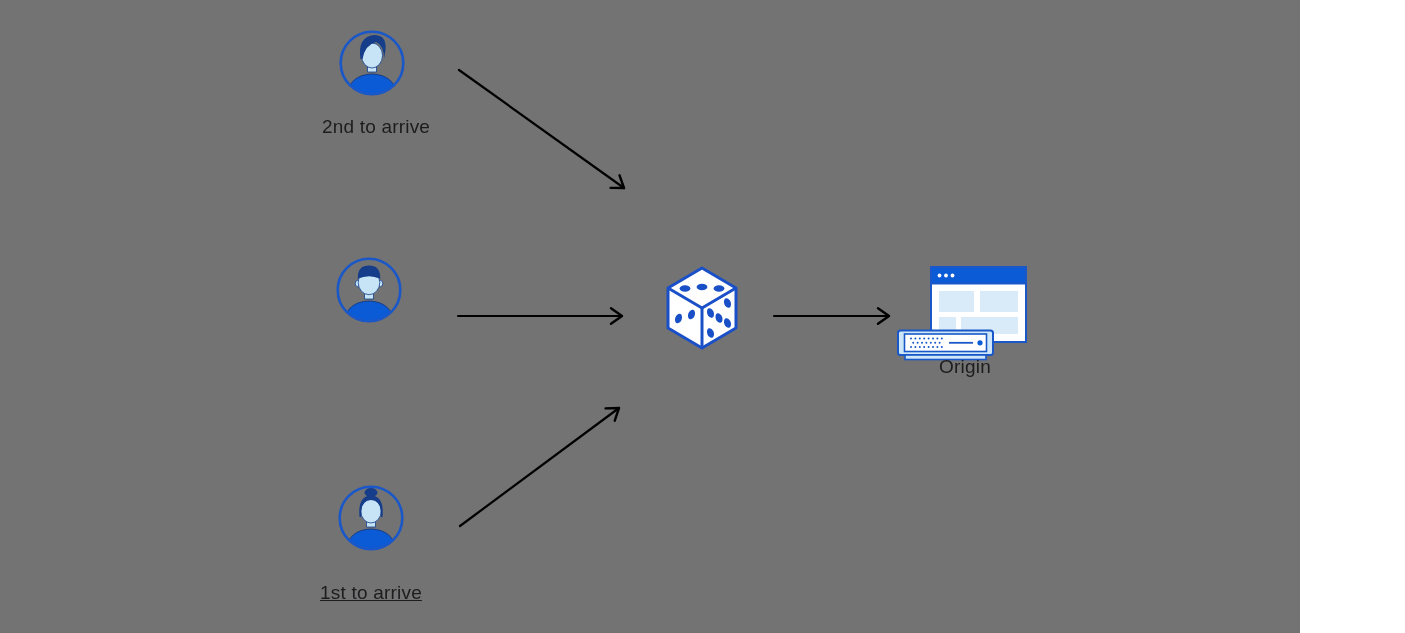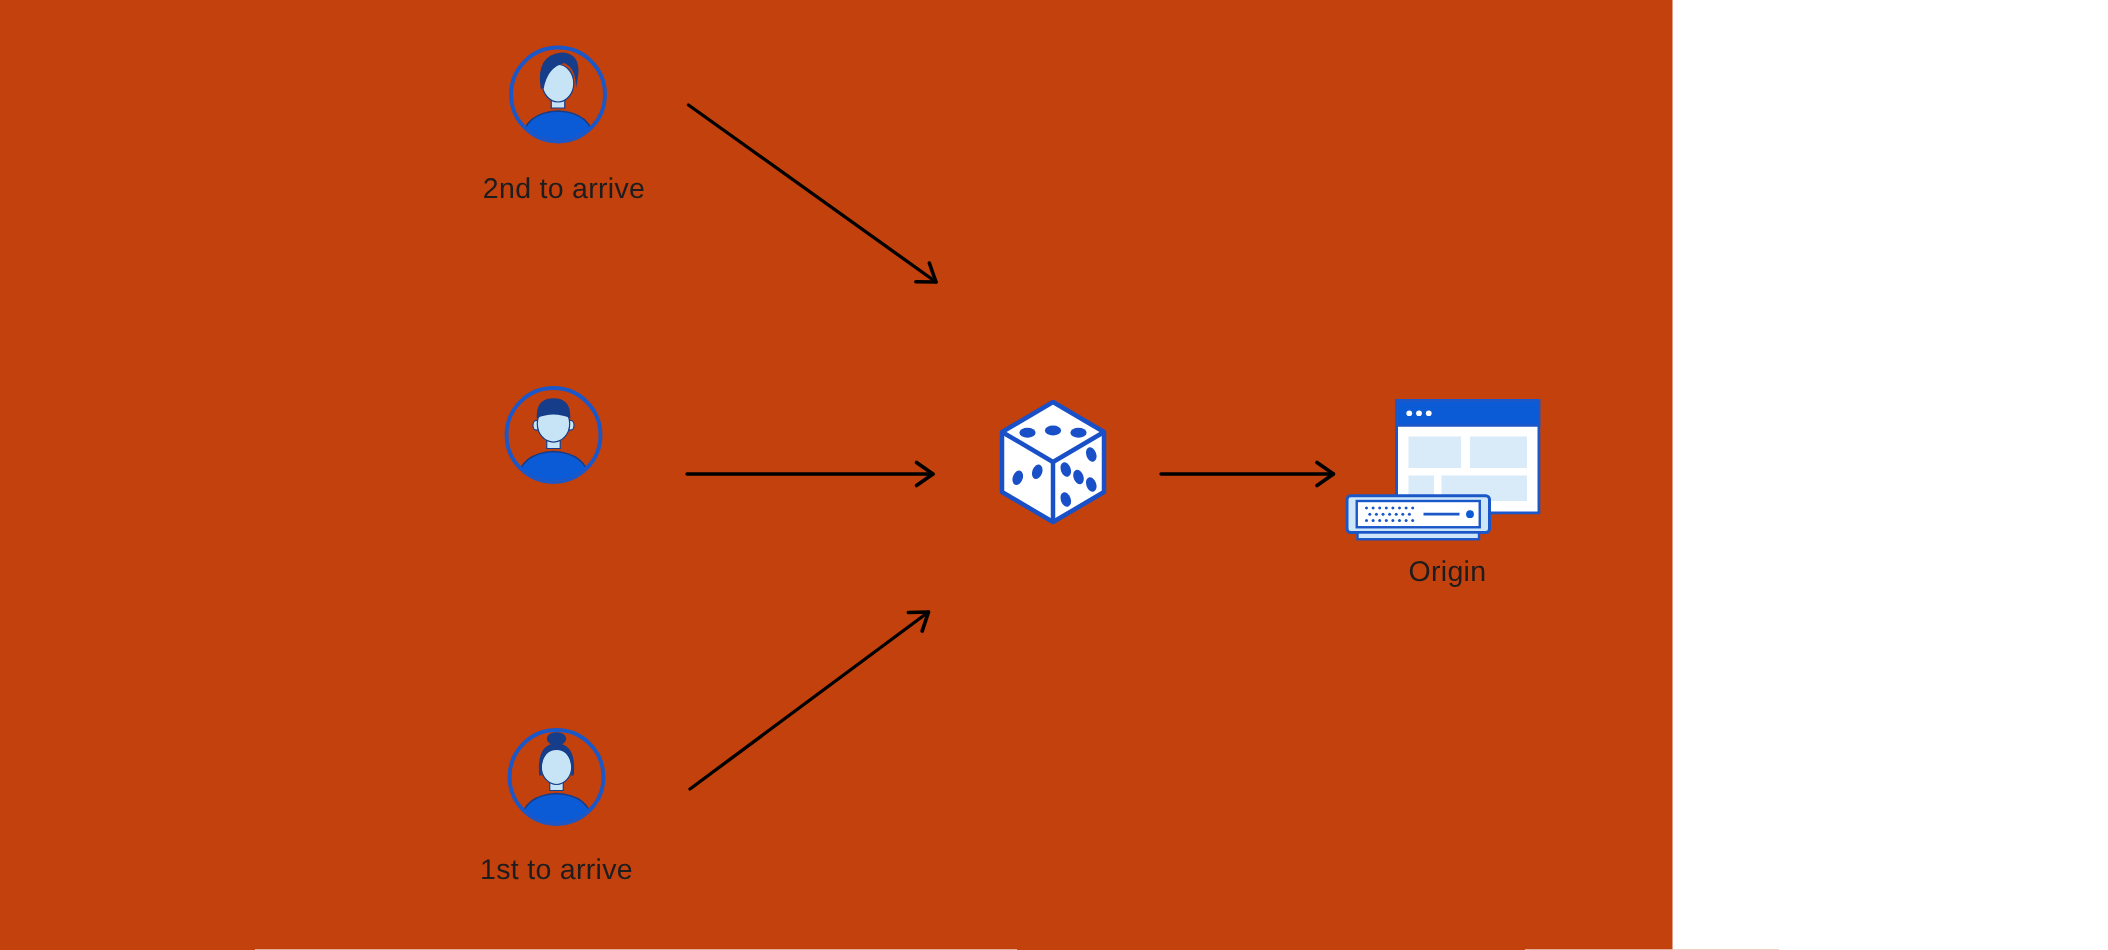--- a/index.html
+++ b/index.html
@@ -1,19 +1,19 @@
 <!DOCTYPE html>
 <html><head>
 <meta charset="utf-8">
 <style>
   html,body{margin:0;padding:0;background:#ffffff;}
   .canvas{
     position:relative;
-    width:1115px;height:633px;
-    background:#c2410c;
+    width:1300px;height:633px;
+    background:#737373;
     font-family:"Liberation Sans",sans-serif;
     overflow:hidden;
   }
   .abs{position:absolute;}
   .node-label{
     position:absolute;
     width:220px;
     text-align:center;
     font-size:19px;
     color:#1d1d1f;
@@ -82,21 +82,21 @@
       </defs>
     <g clip-path="url(#clipC)">
       <path d="M8,66 Q10,45 33,44 Q56,45 58,66 Z" fill="#0c5bd6" stroke="#153d8a" stroke-width="1"></path>
       <path d="M28.5,31 h9 v11 h-9 z" fill="#c6e4f6" stroke="#153d8a" stroke-width="0.8"></path>
       <ellipse cx="33" cy="26" rx="10.2" ry="12" fill="#c6e4f6" stroke="#153d8a" stroke-width="0.8"></ellipse>
       <ellipse cx="33" cy="7.5" rx="6.5" ry="4.4" fill="#153d8a"></ellipse>
       <path d="M21.5,32 Q19.5,11 33,10.5 Q46.5,11 44.5,32 L42.8,32 Q44,15.5 33,15 Q22,15.5 23.2,32 Z" fill="#153d8a"></path>
     </g>
     <circle cx="33" cy="33" r="31.3" fill="none" stroke="#1a57c8" stroke-width="2.6"></circle>
   </svg>
-  <div class="node-label" style="left:261px;top:570px;">1st to arrive</div>
+  <div class="node-label" style="left:261px;top:582px;text-decoration:underline;">1st to arrive</div>
 
   <svg class="abs" style="left:664px;top:266px;" width="76" height="84" viewBox="0 0 76 84">
     <g fill="#ffffff" stroke="#1a50c7" stroke-width="3" stroke-linejoin="round">
       <path d="M38,2 L72,22 L72,62 L38,82 L4,62 L4,22 Z"></path>
       <path d="M4,22 L38,42 L72,22" fill="none"></path>
       <path d="M38,42 L38,82" fill="none"></path>
     </g>
     <g fill="#1a50c7">
 
       <ellipse cx="21" cy="22.5" rx="5.4" ry="3.3"></ellipse>
@@ -155,15 +155,15 @@
         <circle cx="27.2" cy="18" r="1"></circle>
         <circle cx="31.6" cy="18" r="1"></circle>
         <circle cx="36" cy="18" r="1"></circle>
         <circle cx="40.4" cy="18" r="1"></circle>
         <circle cx="44.8" cy="18" r="1"></circle>
     </g>
     <line x1="52" y1="13.8" x2="76" y2="13.8" stroke="#1a57c8" stroke-width="1.8"></line>
     <circle cx="83" cy="13.8" r="2.6" fill="#0c5bd6"></circle>
     <rect x="8" y="26" width="81" height="4.5" fill="#cde7f8" stroke="#1a57c8" stroke-width="1.6"></rect>
   </svg>
-  <div class="node-label" style="left:855px;top:371px;text-align:center;">Origin</div>
+  <div class="node-label" style="left:855px;top:356px;text-align:center;">Origin</div>
 
 </div>
 
 </body></html>

